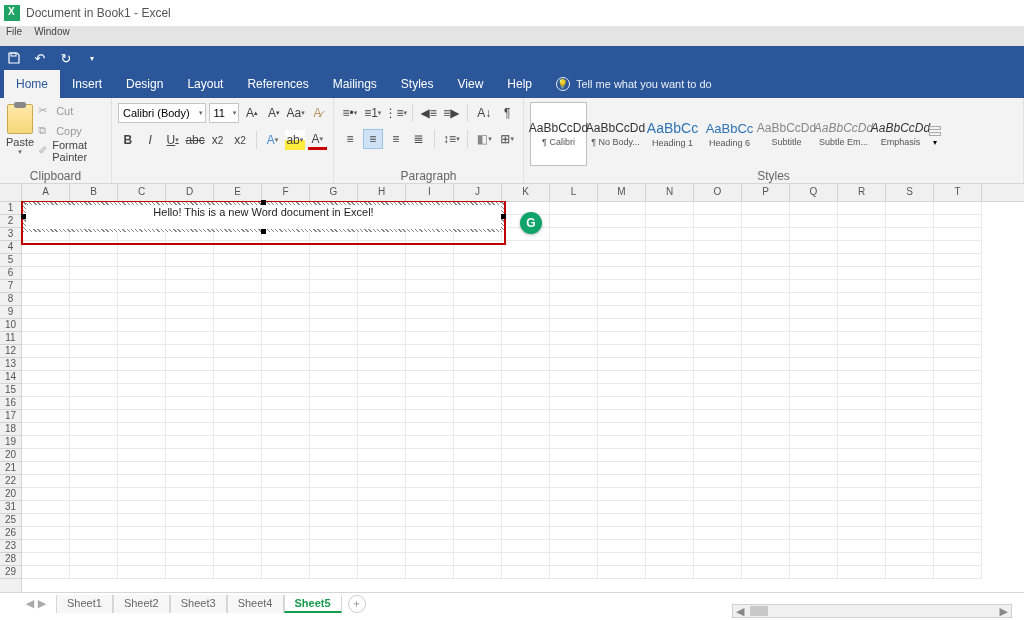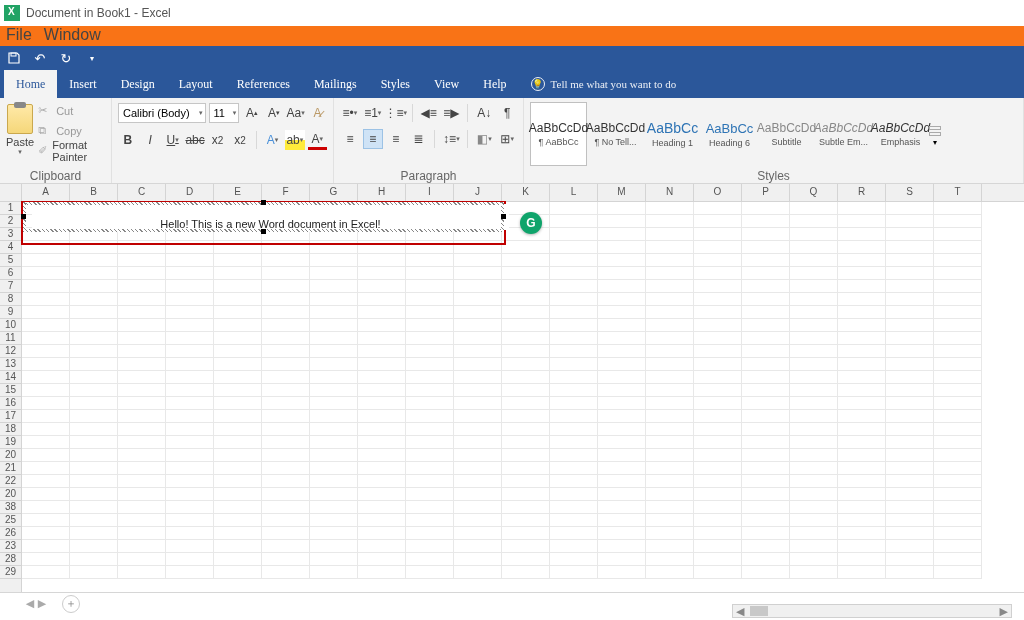--- a/index.html
+++ b/index.html
@@ -1,25 +1,25 @@
 <!DOCTYPE html>
 <html><head>
 <meta charset="utf-8">
 <style>
 * { box-sizing: border-box; margin: 0; padding: 0; }
 body { font-family: 'Segoe UI', Tahoma, sans-serif; font-size: 11px; background: #fff; width: 1024px; height: 620px; overflow: hidden; }
 .titlebar { background: #fff; height: 26px; display: flex; align-items: center; padding: 0 4px; color: #444; }
 .app-icon { width: 16px; height: 16px; background: #21a365; display: inline-block; margin-right: 6px; position: relative; }
 .app-icon::after { content: "X"; color: #fff; font-size: 10px; font-weight: bold; position: absolute; left: 4px; top: 1px; }
 .titlebar-text { font-size: 12px; color: #555; }
-.menubar { background: #f97316; height: 20px; padding: 0 6px; display: flex; gap: 12px; color: #444; font-size: 16px; }
+.menubar { background: #e5e5e5; height: 20px; padding: 0 6px; display: flex; gap: 12px; color: #444; font-size: 10px; }
 .menubar span { cursor: default; }
 .qat { background: #2b579a; height: 24px; display: flex; align-items: center; padding: 0 6px; gap: 10px; }
 .qat-icon { width: 16px; height: 16px; display: flex; align-items: center; justify-content: center; color: #fff; font-size: 13px; }
-.ribbon-tabs { background: #2b579a; height: 28px; display: flex; align-items: stretch; padding-left: 4px; color: #fff; font-family: Liberation Serif, serif; }
+.ribbon-tabs { background: #2b579a; height: 28px; display: flex; align-items: stretch; padding-left: 4px; color: #fff; }
 .rtab { padding: 0 12px; display: flex; align-items: center; font-size: 12px; cursor: default; }
 .rtab.active { background: #f3f3f3; color: #2b579a; }
 .tell-me { display: flex; align-items: center; gap: 6px; margin-left: 12px; opacity: .9; }
 .bulb { width: 14px; height: 14px; border: 1px solid #fff; border-radius: 50%; display:flex;align-items:center;justify-content:center;font-size:9px; }
 .ribbon { background: #f3f3f3; height: 86px; border-bottom: 1px solid #d6d6d6; display: flex; }
 .rgroup { border-right: 1px solid #e1e1e1; padding: 4px 6px 0 6px; display: flex; flex-direction: column; }
 .rgroup-label { text-align: center; color: #666; font-size: 12px; height: 14px; margin-top: auto; padding-bottom: 1px; }
 .clipboard { width: 112px; }
 .clip-body { display: flex; gap: 4px; height: 64px; }
 .paste-col { display:flex; flex-direction:column; align-items:center; width: 34px; }
@@ -192,25 +192,25 @@
       <div class="rbtn" style="color:#888;">◧<span class="tri">▾</span></div>
       <div class="rbtn">⊞<span class="tri">▾</span></div>
     </div>
     <div class="rgroup-label">Paragraph</div>
   </div>
 
   <div class="rgroup styles-group">
     <div class="styles-row" id="styles-row">
         <div class="style-box sel">
           <div class="style-prev">AaBbCcDd</div>
-          <div class="style-lbl">¶ AaBbCc</div>
+          <div class="style-lbl">¶ Calibri</div>
         </div>
         <div class="style-box">
           <div class="style-prev">AaBbCcDd</div>
-          <div class="style-lbl">¶ No Tell...</div>
+          <div class="style-lbl">¶ No Body...</div>
         </div>
         <div class="style-box">
           <div class="style-prev" style="color: rgb(46, 116, 181); font-size: 14px;">AaBbCc</div>
           <div class="style-lbl">Heading 1</div>
         </div>
         <div class="style-box">
           <div class="style-prev" style="color: rgb(46, 116, 181); font-size: 13px;">AaBbCc</div>
           <div class="style-lbl">Heading 6</div>
         </div>
         <div class="style-box">
@@ -255,21 +255,21 @@
         <div class="row-h">14</div>
         <div class="row-h">15</div>
         <div class="row-h">16</div>
         <div class="row-h">17</div>
         <div class="row-h">18</div>
         <div class="row-h">19</div>
         <div class="row-h">20</div>
         <div class="row-h">21</div>
         <div class="row-h">22</div>
         <div class="row-h">20</div>
-        <div class="row-h">38</div>
+        <div class="row-h">31</div>
         <div class="row-h">25</div>
         <div class="row-h">26</div>
         <div class="row-h">23</div>
         <div class="row-h">28</div>
         <div class="row-h">29</div>
       </div>
   </div>
   <div style="flex:1; position:relative;">
     <div class="col-hdrs" id="colhdrs">
         <div class="col-h">A</div>
@@ -929,40 +929,47 @@
           <div class="cell"></div>
           <div class="cell"></div>
           <div class="cell"></div>
           <div class="cell"></div>
           <div class="cell"></div>
         </div>
       </div>
 
     <div class="sel-outline" style="left:-1px; top:17px; width:485px; height:44px;"></div>
 
-    <div class="word-obj" style="left:10px; top:20px; width:477px; height:26px;align-items:flex-end;">
+    <div class="word-obj" style="left:3px; top:20px; width:477px; height:26px;">
       <span>Hello! This is a new Word document in Excel!</span>
     </div>
 
     <div class="obj-border hatched" style="left:1px; top:18px; width:481px; height:3px;"></div>
     <div class="obj-border hatched" style="left:1px; top:45px; width:481px; height:3px;"></div>
     <div class="obj-border hatched" style="left:1px; top:18px; width:3px; height:30px;"></div>
     <div class="obj-border hatched" style="left:479px; top:18px; width:3px; height:30px;"></div>
 
     <div class="handle" style="left:-1px; top:30px;"></div>
     <div class="handle" style="left:479px; top:30px;"></div>
     <div class="handle" style="left:239px; top:16px;"></div>
     <div class="handle" style="left:239px; top:45px;"></div>
 
     <div class="grammarly" style="left:498px; top:28px;">G</div>
   </div>
 </div>
 
 <div class="sheet-tabs">
   <span class="nav-arrow">◀</span>
   <span class="nav-arrow" style="margin-right:8px;">▶</span>
+  <div id="stabs" style="display:flex;">
+      <div class="stab">Sheet1</div>
+      <div class="stab">Sheet2</div>
+      <div class="stab">Sheet3</div>
+      <div class="stab">Sheet4</div>
+      <div class="stab active">Sheet5</div>
+    </div>
   <div class="add-sheet">＋</div>
   <div class="hscroll">
     <span style="padding:0 3px;color:#888;">◀</span>
     <div class="thumb"></div>
     <span style="margin-left:auto;padding:0 3px;color:#888;">▶</span>
   </div>
 </div>
 
 </body></html>

